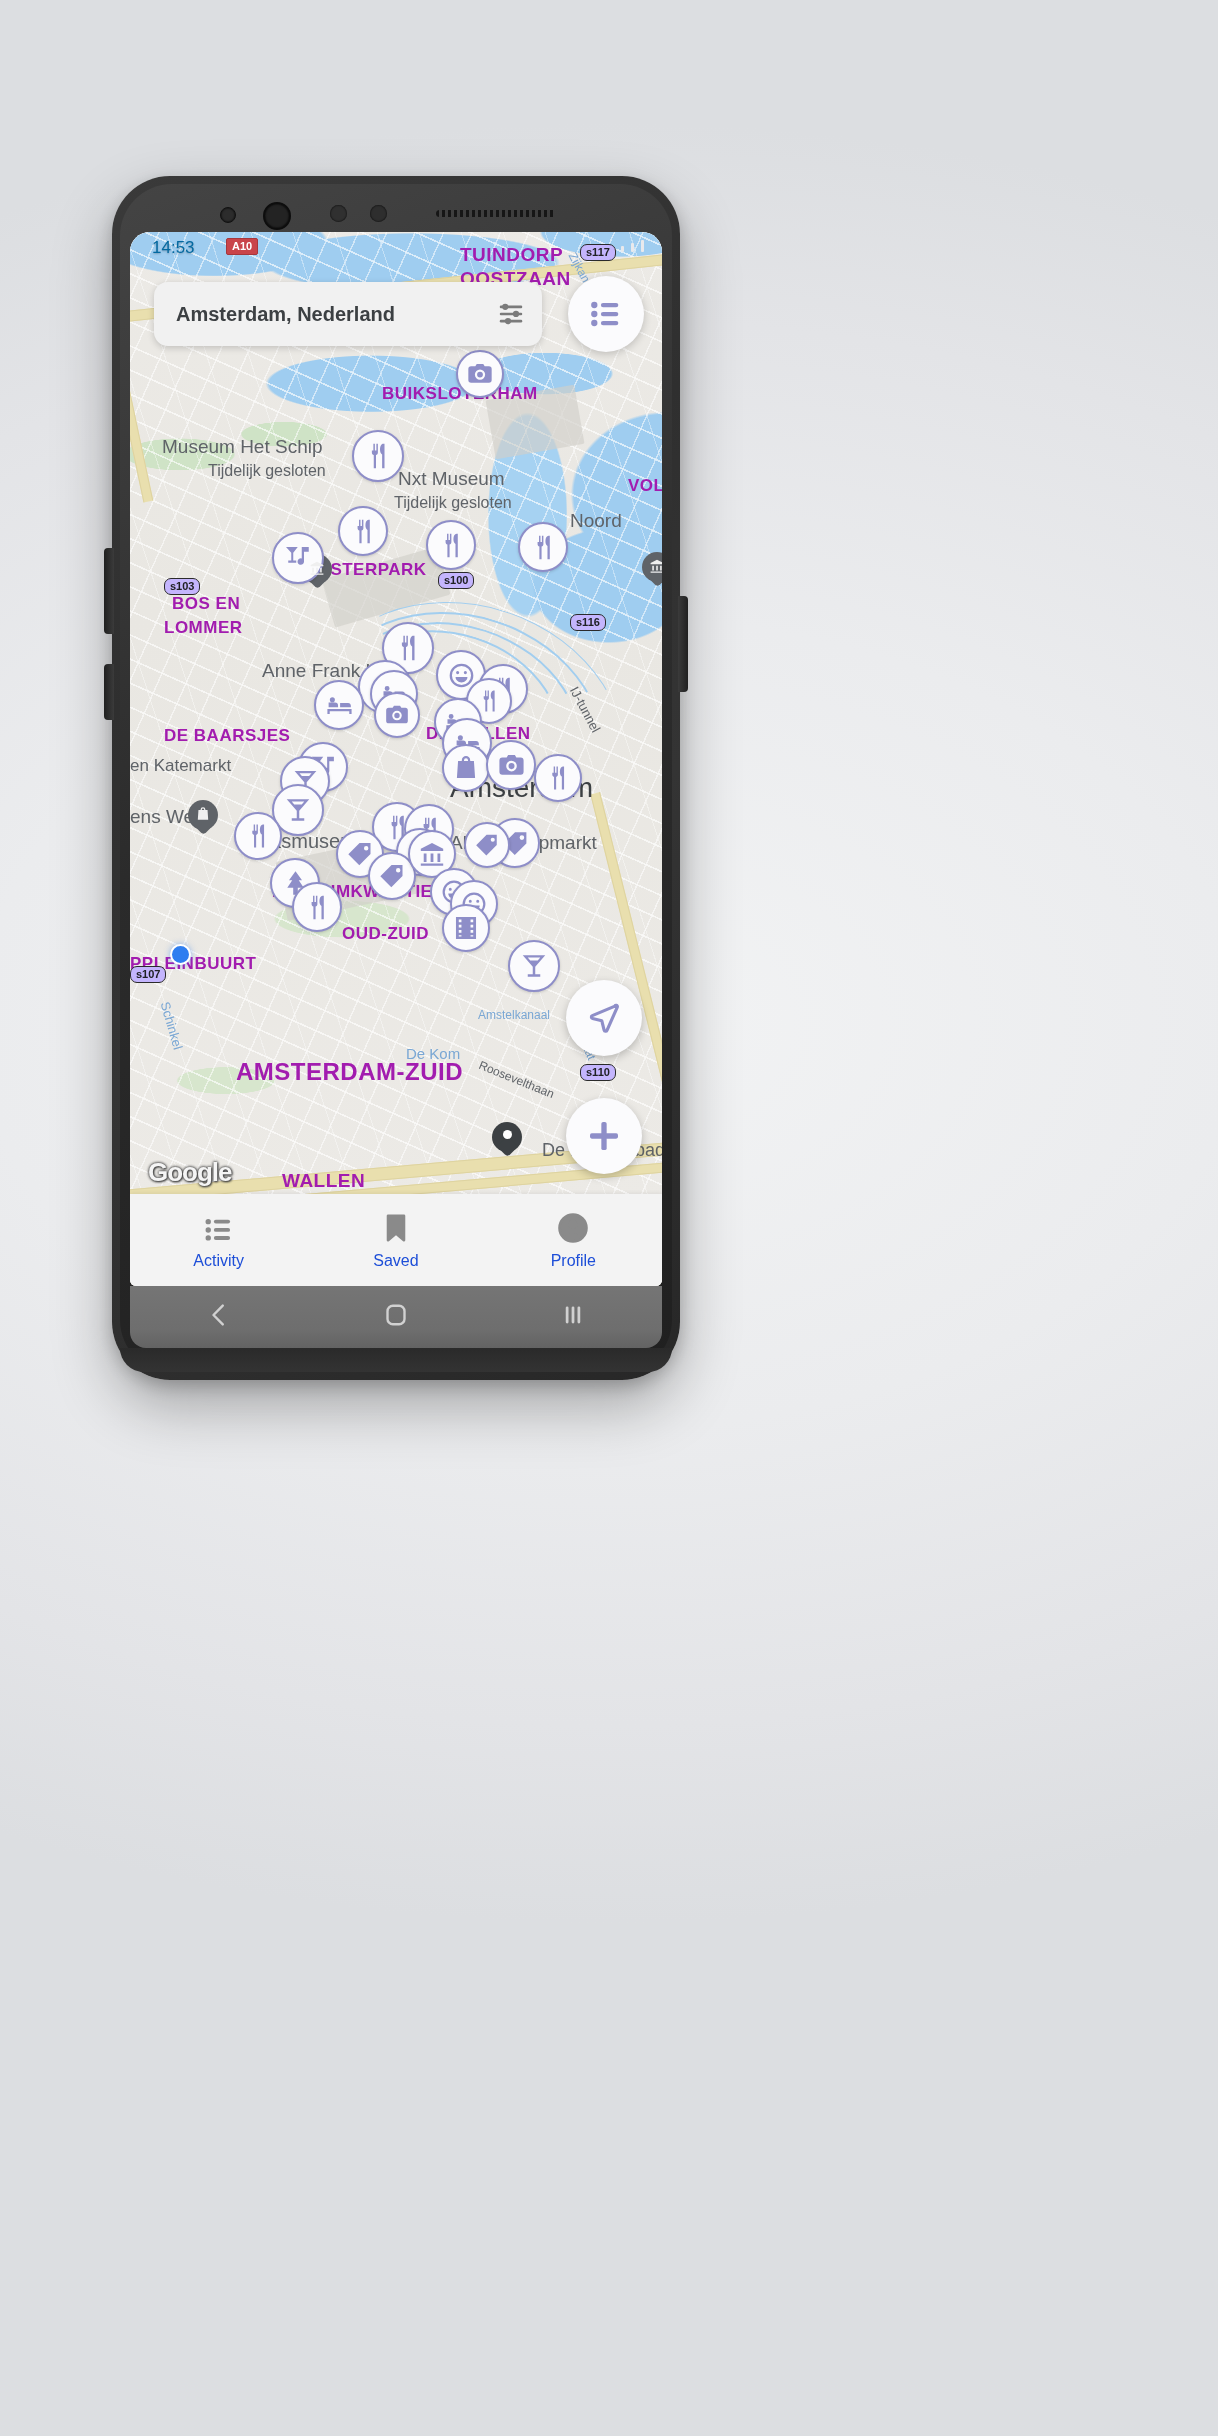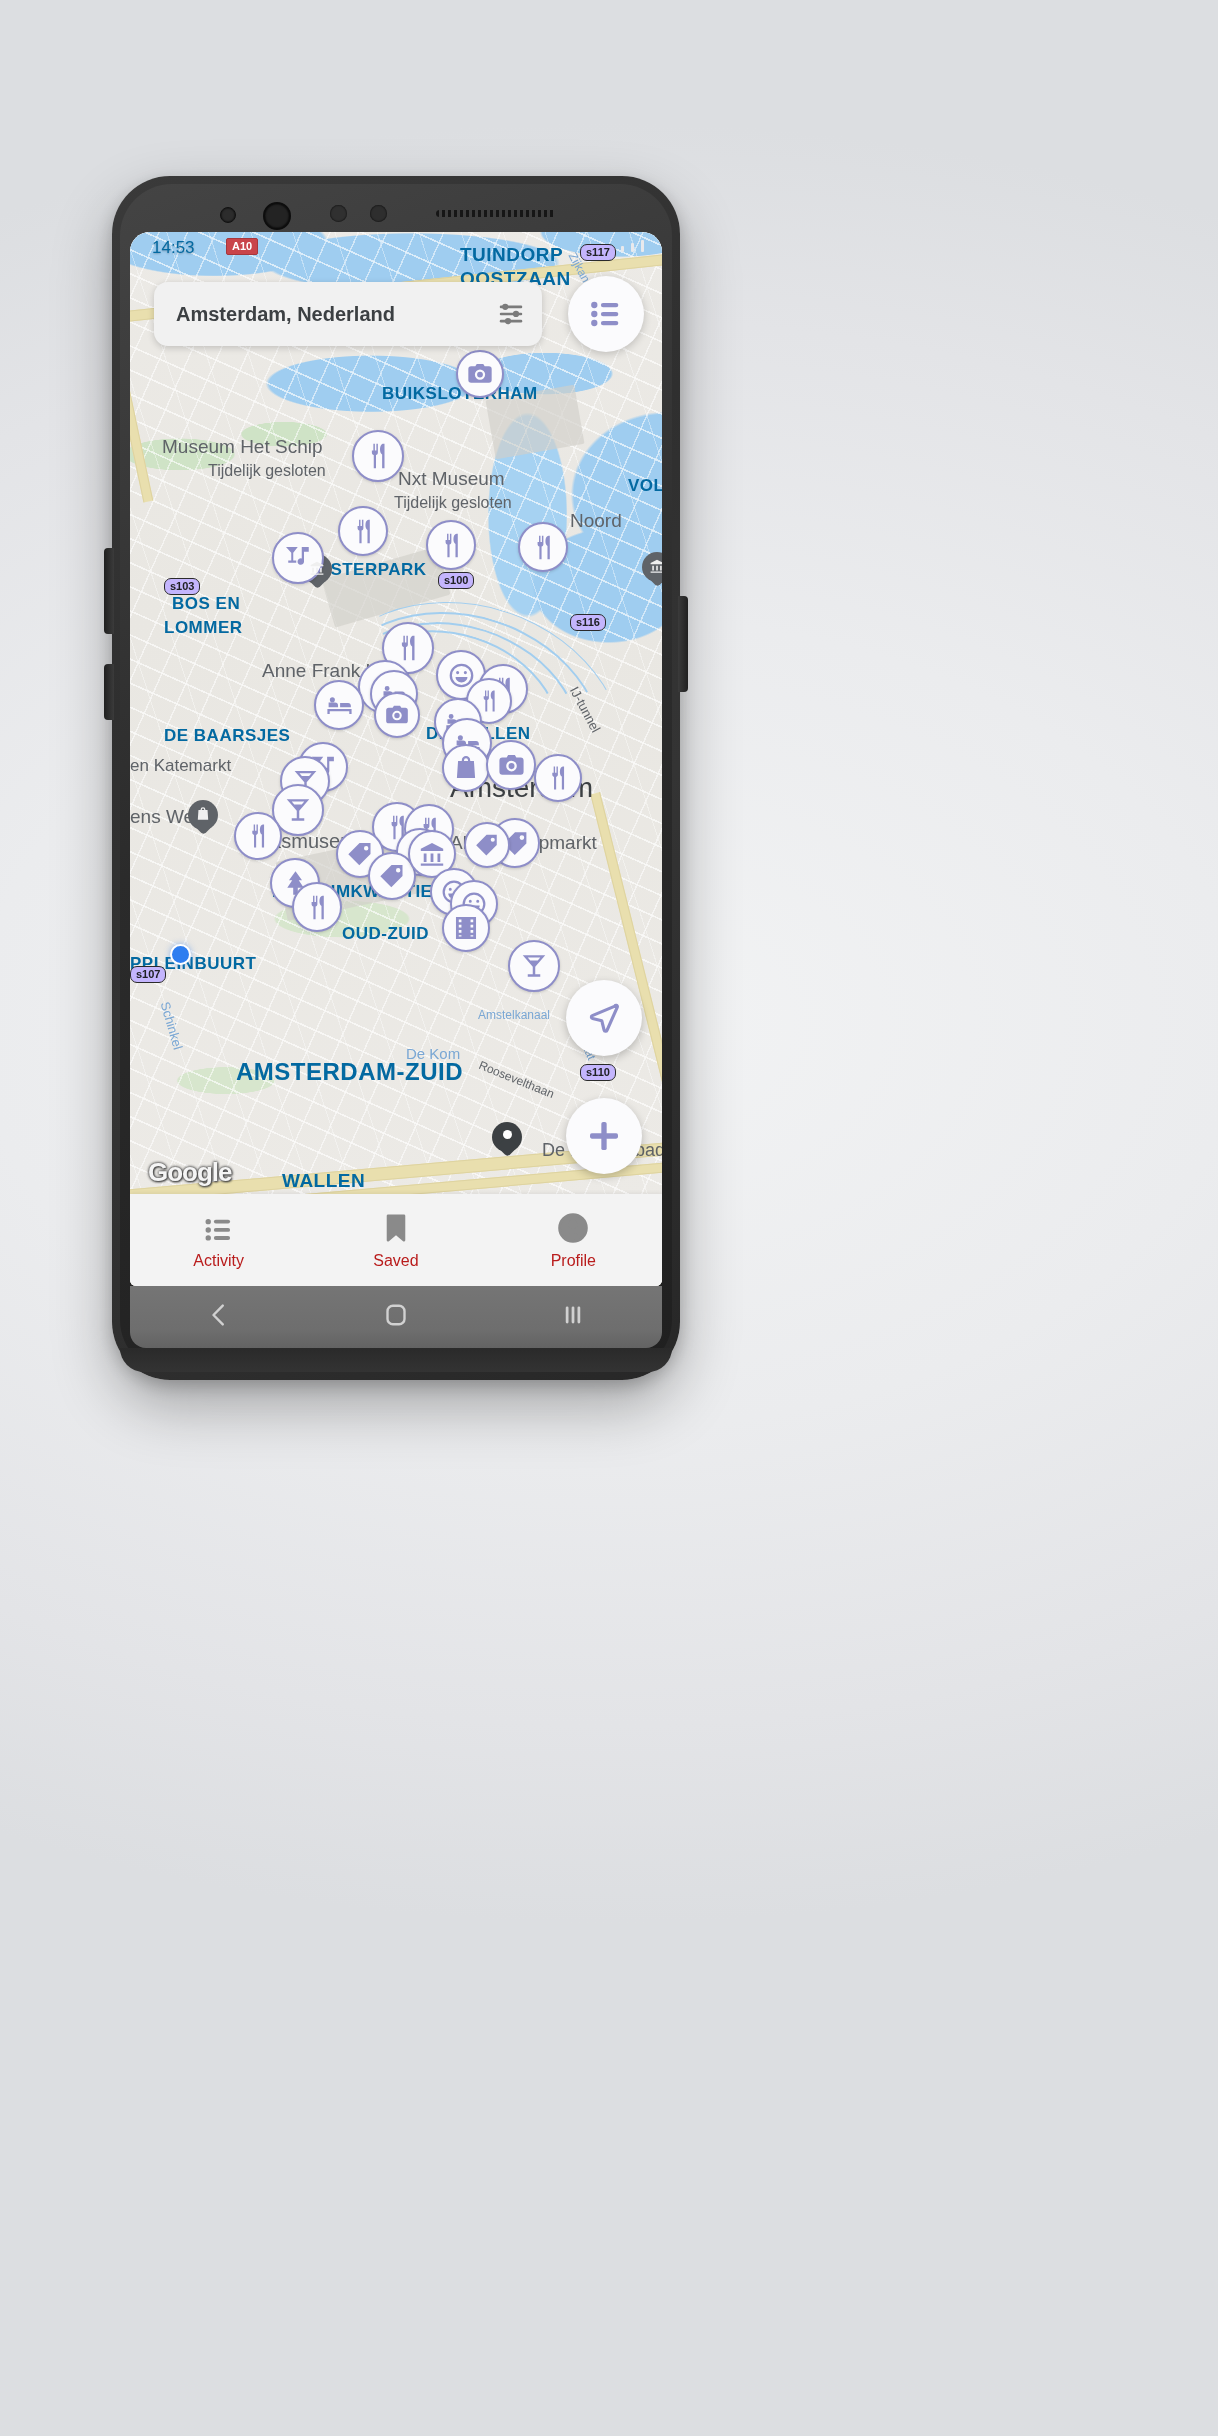--- a/index.html
+++ b/index.html
@@ -88,21 +88,21 @@
   .canal{position:absolute;border:2.5px solid #9fcdf0;border-radius:50%/44%;opacity:.95;
      border-color:#9fcdf0 transparent transparent transparent;transform:rotate(18deg);}
   
   .hwy{position:absolute;background:#e9dfae;border-top:1px solid #ded3a0;border-bottom:1px solid #ded3a0;}
   
   .blk{position:absolute;background:rgba(209,207,202,.65);border-radius:2px;}
 
   
   .lbl{position:absolute;white-space:nowrap;pointer-events:none;
        font-family:"Liberation Sans",sans-serif;}
-  .lbl.hood{color:#0369a1;font-weight:bold;letter-spacing:.5px;}
+  .lbl.hood{color:#a21caf;font-weight:bold;letter-spacing:.5px;}
   .lbl.place{color:#5f6368;}
   .lbl.water{color:#7aa7d4;font-style:normal;}
   .lbl.city{color:#3c4043;}
   .shield{position:absolute;background:#c4b5fd;border:1.6px solid #2b2b2b;border-radius:7px;
      color:#202124;font-size:11px;font-weight:bold;padding:1px 5px;line-height:1.15;}
   .shield.red{background:#c9444a;border-color:#a6373c;color:#fff;border-radius:2px;}
 
   
   .poi{
     position:absolute;border-radius:50%;background:#fbfbfd;
@@ -159,21 +159,21 @@
      font-size:26px;font-weight:bold;letter-spacing:-1px;
      color:#f5f5f5;text-shadow:0 0 3px rgba(70,70,70,.95),0 0 3px rgba(70,70,70,.95),1px 1px 2px rgba(60,60,60,.9);}
 
   
   #bottomnav{
     position:absolute;left:0;bottom:0;width:100%;height:92px;background:#f3f3f3;
     display:flex;z-index:50;box-shadow:0 -1px 4px rgba(0,0,0,.07);
   }
   .navitem{flex:1;display:flex;flex-direction:column;align-items:center;justify-content:center;
      gap:7px;cursor:pointer;}
-  .navitem .nlabel{font-size:16px;color:#b91c1c;}
+  .navitem .nlabel{font-size:16px;color:#1d4ed8;}
   .navitem.active .nlabel{color:#8e8ec8;}
   .navitem svg *{fill:#8a8a8a;}
   .navitem.active svg *{fill:#8e8ec8;}
 
   
   #androidnav{
     position:absolute;left:130px;top:1286px;width:532px;height:62px;
     background:linear-gradient(180deg,#757575 0%,#6e6e6e 70%,#636363 100%);
     display:flex;align-items:center;justify-content:space-around;
     border-radius:0 0 16px 16px;

